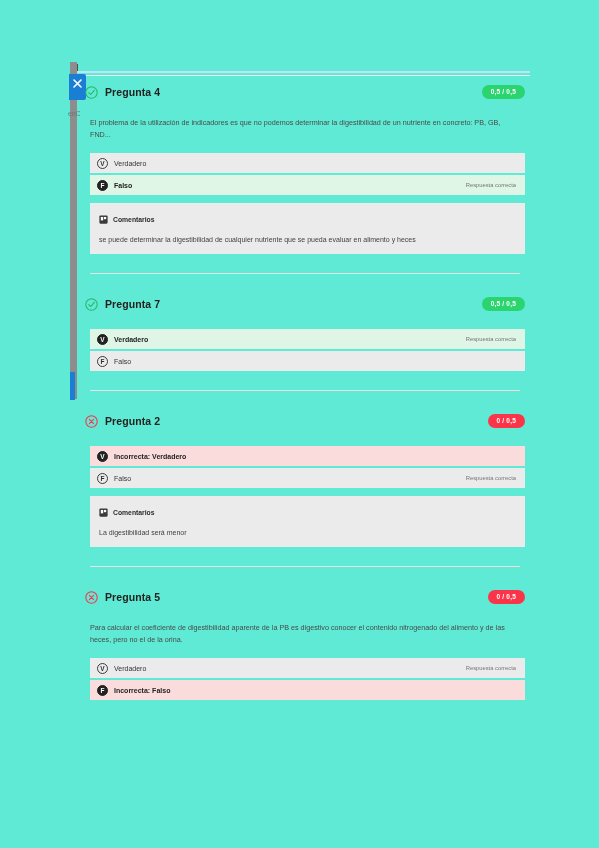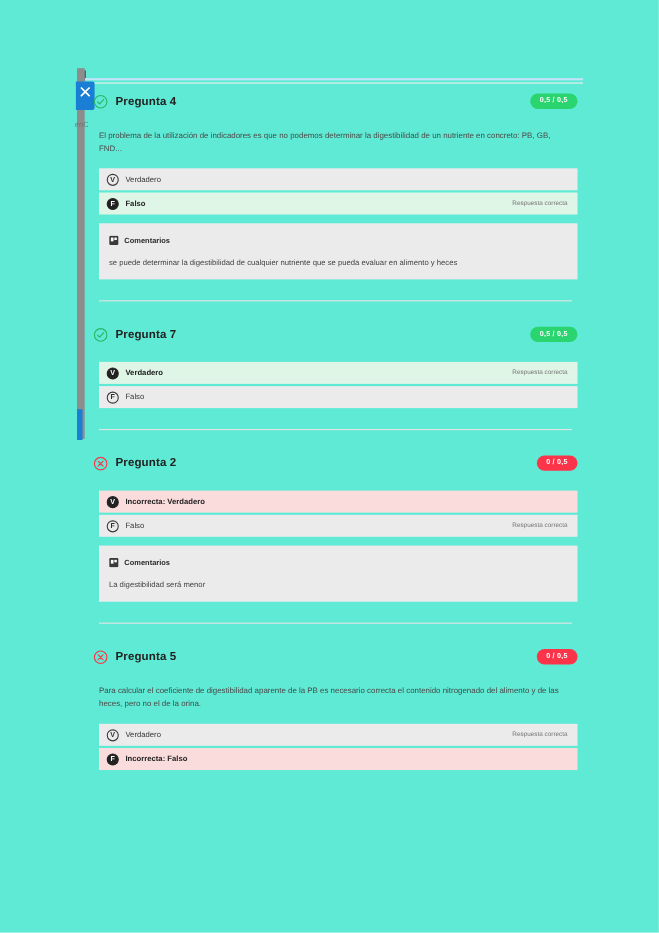--- a/index.html
+++ b/index.html
@@ -370,21 +370,21 @@
             <span>
               <svg class="status-icon" viewBox="0 0 16 16">
                 <circle cx="8" cy="8" r="7" fill="none" stroke="#fb3449" stroke-width="1.3"></circle>
                 <path d="M5.4 5.4 L10.6 10.6 M10.6 5.4 L5.4 10.6" fill="none" stroke="#fb3449" stroke-width="1.3" stroke-linecap="round"></path>
               </svg>
             </span>
             <span class="q-title">Pregunta 5</span>
           </div>
           <span class="score-badge incorrect">0 / 0,5</span>
         </div>
-        <p class="q-text">Para calcular el coeficiente de digestibilidad aparente de la PB es necesario correcta el contenido nitrogenado del alimento y de las heces, pero no el de la orina.</p>
+        <p class="q-text">Para calcular el coeficiente de digestibilidad aparente de la PB es digestivo conocer el contenido nitrogenado del alimento y de las heces, pero no el de la orina.</p>
         <div class="options">
           <div class="option-row neutral">
             <div class="option-left">
               <span class="bullet hollow">V</span>
               <span class="option-label">Verdadero</span>
             </div>
             <span class="answer-note">Respuesta correcta</span>
           </div>
           <div class="option-row wrong">
             <div class="option-left">

